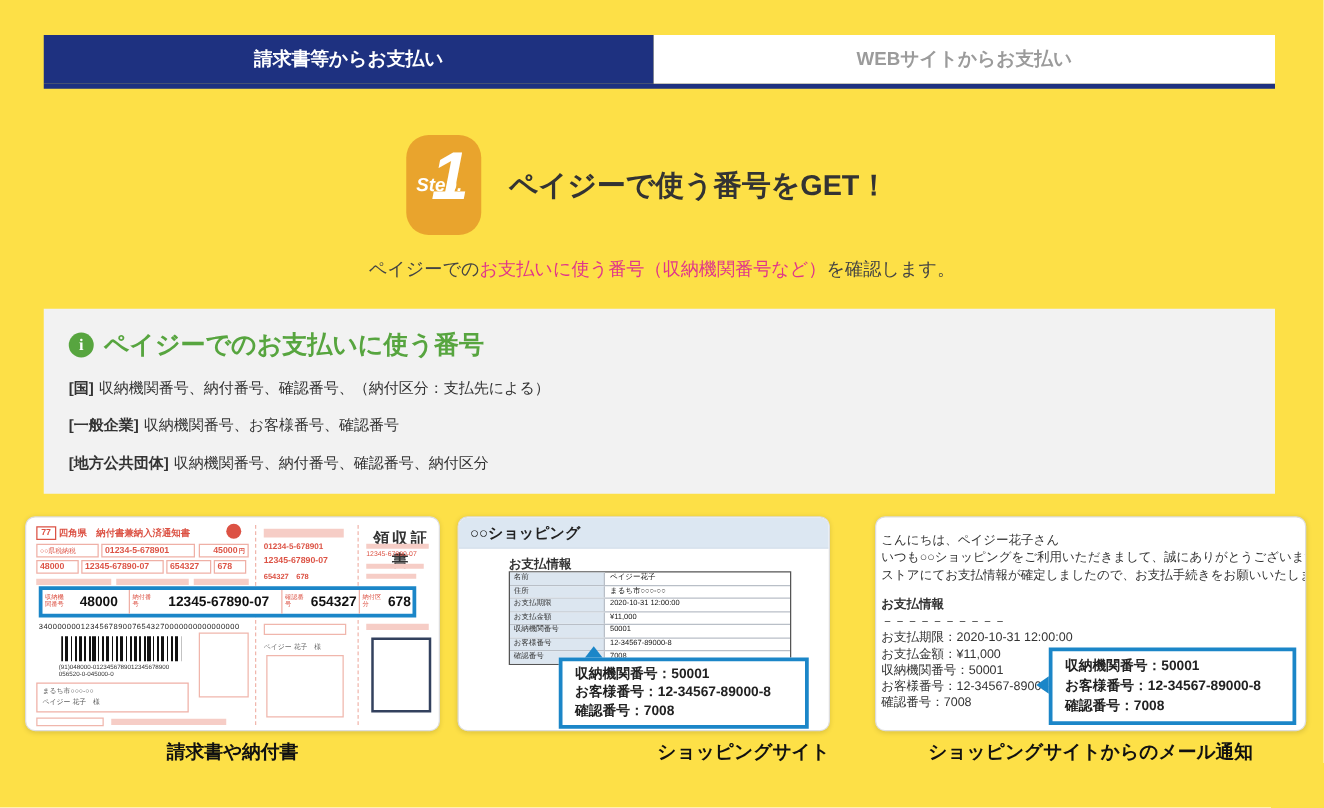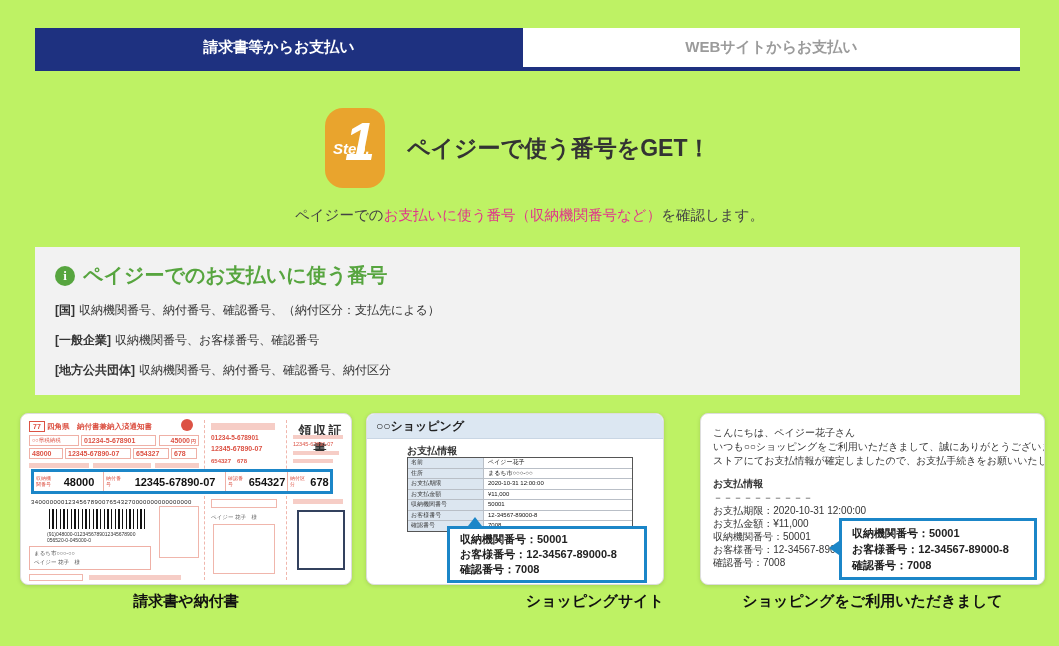--- a/index.html
+++ b/index.html
@@ -1,17 +1,17 @@
 <!DOCTYPE html>
 <html><head>
 <meta charset="utf-8">
 <style>
   html,body{margin:0;padding:0;background:#fff;}
   body{width:1059px;height:646px;font-family:"Liberation Sans","DejaVu Sans",sans-serif;position:relative;}
-  .page{position:absolute;left:0;top:0;width:1059px;height:646px;background:#bef264;overflow:hidden;text-decoration:underline;}
+  .page{position:absolute;left:0;top:0;width:1059px;height:646px;background:#fde047;overflow:hidden;text-decoration:underline;}
 
   
   .tabbar{position:absolute;left:35px;top:28px;width:985px;height:43px;}
   .tab{position:absolute;top:0;height:39px;display:flex;align-items:center;justify-content:center;
        font-size:15px;font-weight:bold;cursor:pointer;}
   .tab-active{left:0;width:488px;background:#1e3180;color:#ffffff;}
   .tab-inactive{left:488px;width:497px;background:#ffffff;color:#9b9b9b;}
   .tab-underline{position:absolute;left:0;top:39px;width:985px;height:4px;background:#1e3180;}
 
   
@@ -96,21 +96,21 @@
   .shop-row .val{flex:1;font-size:6px;line-height:9.5px;padding-left:4px;color:#111;white-space:nowrap;overflow:hidden;}
   .callout{position:absolute;border:3px solid #1b86c8;background:#fff;z-index:6;padding:3px 10px;}
   .callout div{font-size:11px;font-weight:bold;color:#222;line-height:15px;white-space:nowrap;}
   .co-shop{left:80px;top:112px;width:200px;box-sizing:border-box;}
   .arrow-up{position:absolute;left:18px;top:-12px;width:0;height:0;
             border-left:7px solid transparent;border-right:7px solid transparent;border-bottom:9px solid #1b86c8;}
   .arrow-left{position:absolute;left:-13px;top:20px;width:0;height:0;
             border-top:7px solid transparent;border-bottom:7px solid transparent;border-right:10px solid #1b86c8;}
 
   
-  .card-email{left:700px;width:345px;padding:12px 12px;}
+  .card-email{left:700px;width:345px;padding:12px 4px;}
   .mail-line{font-size:10px;line-height:14px;color:#333;white-space:nowrap;}
   .mail-gap{height:9px;}
   .mail-sec{font-size:10px;line-height:14px;color:#333;font-weight:bold;}
   .mail-div{font-size:10px;line-height:13px;color:#333;letter-spacing:0;}
   .mail-det{font-size:10px;line-height:13px;color:#333;white-space:nowrap;}
   .co-mail{left:138px;top:104px;width:198px;box-sizing:border-box;padding:4px 10px;}
   .co-mail div{line-height:16px;}
 
   .cap1{left:20px;width:332px;}
   .cap2{left:366px;width:298px;text-align:right;}
@@ -272,15 +272,15 @@
     <div class="callout co-mail">
       <span class="arrow-left"></span>
       <div>収納機関番号：50001</div>
       <div>お客様番号：12-34567-89000-8</div>
       <div>確認番号：7008</div>
     </div>
   </div>
 
   <div class="cap cap1">請求書や納付書</div>
   <div class="cap cap2">ショッピングサイト</div>
-  <div class="cap cap3">ショッピングをご利用いただきまして</div>
+  <div class="cap cap3">ショッピングサイトからのメール通知</div>
 
 </div>
 
 </body></html>

